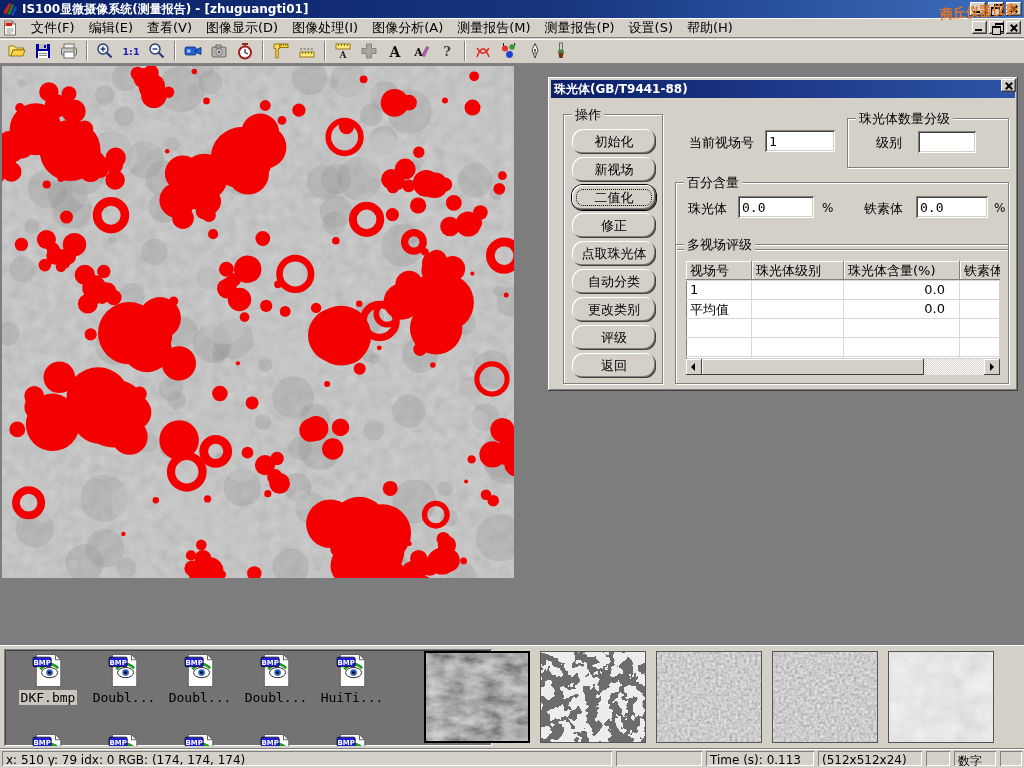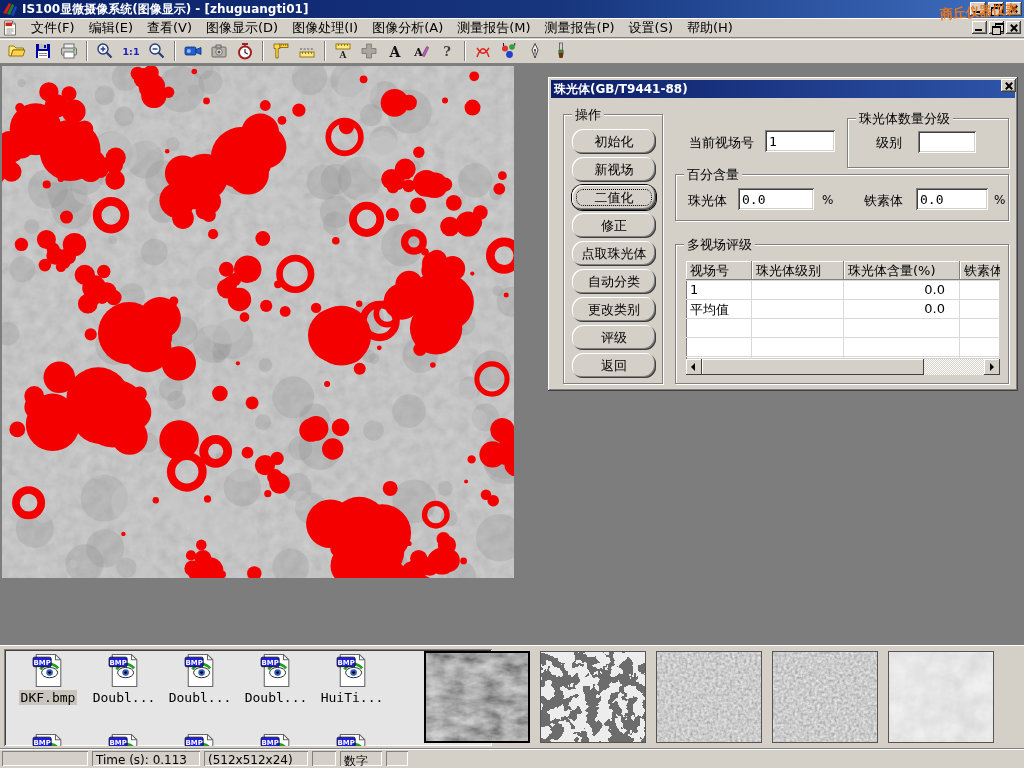--- a/index.html
+++ b/index.html
@@ -71,21 +71,21 @@
   .arr { position:absolute; width:0; height:0; }
   .arr.left  { left:5px; top:4px;  border-top:4px solid transparent; border-bottom:4px solid transparent; border-right:4px solid #000; }
   .arr.right { left:6px; top:4px;  border-top:4px solid transparent; border-bottom:4px solid transparent; border-left:4px solid #000; }
   .arr.up    { left:4px; top:5px;  border-left:4px solid transparent; border-right:4px solid transparent; border-bottom:4px solid #000; }
   .arr.down  { left:4px; top:6px;  border-left:4px solid transparent; border-right:4px solid transparent; border-top:4px solid #000; }
   .sb-thumb { height:16px; flex:none; }
   .dither { background-image: conic-gradient(#ffffff 25%, #d6d2ca 0 50%, #ffffff 0 75%, #d6d2ca 0); background-size:2px 2px; }
 
   
   .bottom { position:absolute; left:0; top:645px; width:1024px; height:103px; background:#d4d0c8; border-top:1px solid #fff; }
-  .filebox { position:absolute; left:4px; top:3px; width:488px; height:97px; background:#e5e5e5;
+  .filebox { position:absolute; left:4px; top:3px; width:488px; height:97px; background:#737373;
     box-shadow: inset 1px 1px 0 #808080, inset -1px -1px 0 #fff, inset 2px 2px 0 #404040; overflow:hidden; }
   .file-grid { position:absolute; left:6px; top:4px; display:grid; grid-template-columns:repeat(5,76px); }
   .file-grid.row2 { top:84px; }
   .file-item { display:flex; flex-direction:column; align-items:center; width:76px; }
   .file-item svg { width:32px; height:36px; }
   .file-label { font-family:"DejaVu Sans Mono", monospace; font-size:13px; margin-top:1px; padding:0 2px; white-space:nowrap; }
   .file-label.sel { background:#c9c5bd; }
   .vscroll { position:absolute; right:3px; top:3px; width:17px; height:91px; }
   .vscroll .track { position:absolute; left:0; top:16px; bottom:16px; width:17px; }
   .vscroll .sb-btn { position:absolute; width:17px; height:16px; }
@@ -103,21 +103,21 @@
 </style>
 </head>
 <body>
 
 <div class="titlebar">
   <svg class="app-ic" viewBox="0 0 16 16">
     <path d="M1 12 L7 2 L9.2 3 L4.5 13 Z" fill="#d02020"></path>
     <path d="M5 13 L10 3 L12.2 4 L8 14 Z" fill="#208020"></path>
     <path d="M9 14 L13 5 L15.2 6 L11.5 15 Z" fill="#2040c0"></path>
   </svg>
-  <span>IS100显微摄像系统(图像显示) - [zhuguangti01]</span>
+  <span>IS100显微摄像系统(测量报告) - [zhuguangti01]</span>
   <div class="winbtns">
     <div class="wbtn raised g-min"></div>
     <div class="wbtn raised g-rest"></div>
     <div class="wbtn raised g-close"></div>
   </div>
 </div>
 <div class="watermark">商丘仪器仪表</div>
 
 <div class="menubar">
   <svg class="doc-ic" viewBox="0 0 16 16">
@@ -811,21 +811,21 @@
       </div>
 
       <div class="group" style="left:296px; top:20px; width:162px; height:50px;">
         <span class="group-label">珠光体数量分级</span>
         <div class="dlg-label" style="left:28px; top:15px;">级别</div>
         <div class="sunken" style="position:absolute; left:70px; top:12px; width:58px; height:22px;">
           <input class="dlg-input" style="left: 0px; top: 0px; width: 100%; height: 100%; background: transparent;" value="">
         </div>
       </div>
 
-      <div class="group" style="left:124px; top:76px; width:334px; height:47px;">
+      <div class="group" style="left:124px; top:84px; width:334px; height:68px;">
         <span class="group-label">百分含量</span>
         <div class="dlg-label" style="left:12px; top:17px;">珠光体</div>
         <div class="sunken" style="position:absolute; left:62px; top:13px; width:76px; height:22px;">
           <input class="dlg-input" style="left: 0px; top: 0px; width: 100%; height: 100%; background: transparent;" value="0.0">
         </div>
         <div class="dlg-label" style="left:146px; top:18px; font-size:12px;">%</div>
         <div class="dlg-label" style="left:188px; top:17px;">铁素体</div>
         <div class="sunken" style="position:absolute; left:240px; top:13px; width:72px; height:22px;">
           <input class="dlg-input" style="left: 0px; top: 0px; width: 100%; height: 100%; background: transparent;" value="0.0">
         </div>
@@ -1114,19 +1114,20 @@
           </feComponentTransfer>
         </filter>
           </defs>
         <rect width="106" height="92" filter="url(#t5)"></rect>
       </svg>
     </div>
   </div>
 </div>
 
 <div class="statusbar">
+  <div class="status-cell grow">x: 510 y: 79  idx: 0  RGB: (174, 174, 174)</div>
   <div class="status-cell" style="width:86px;"></div>
   <div class="status-cell" style="width:108px;">Time (s): 0.113</div>
   <div class="status-cell" style="width:104px;">(512x512x24)</div>
   <div class="status-cell" style="width:24px;"></div>
   <div class="status-cell" style="width:42px;">数字</div>
   <div class="status-cell" style="width:22px;"></div>
 </div>
 
 </body></html>

